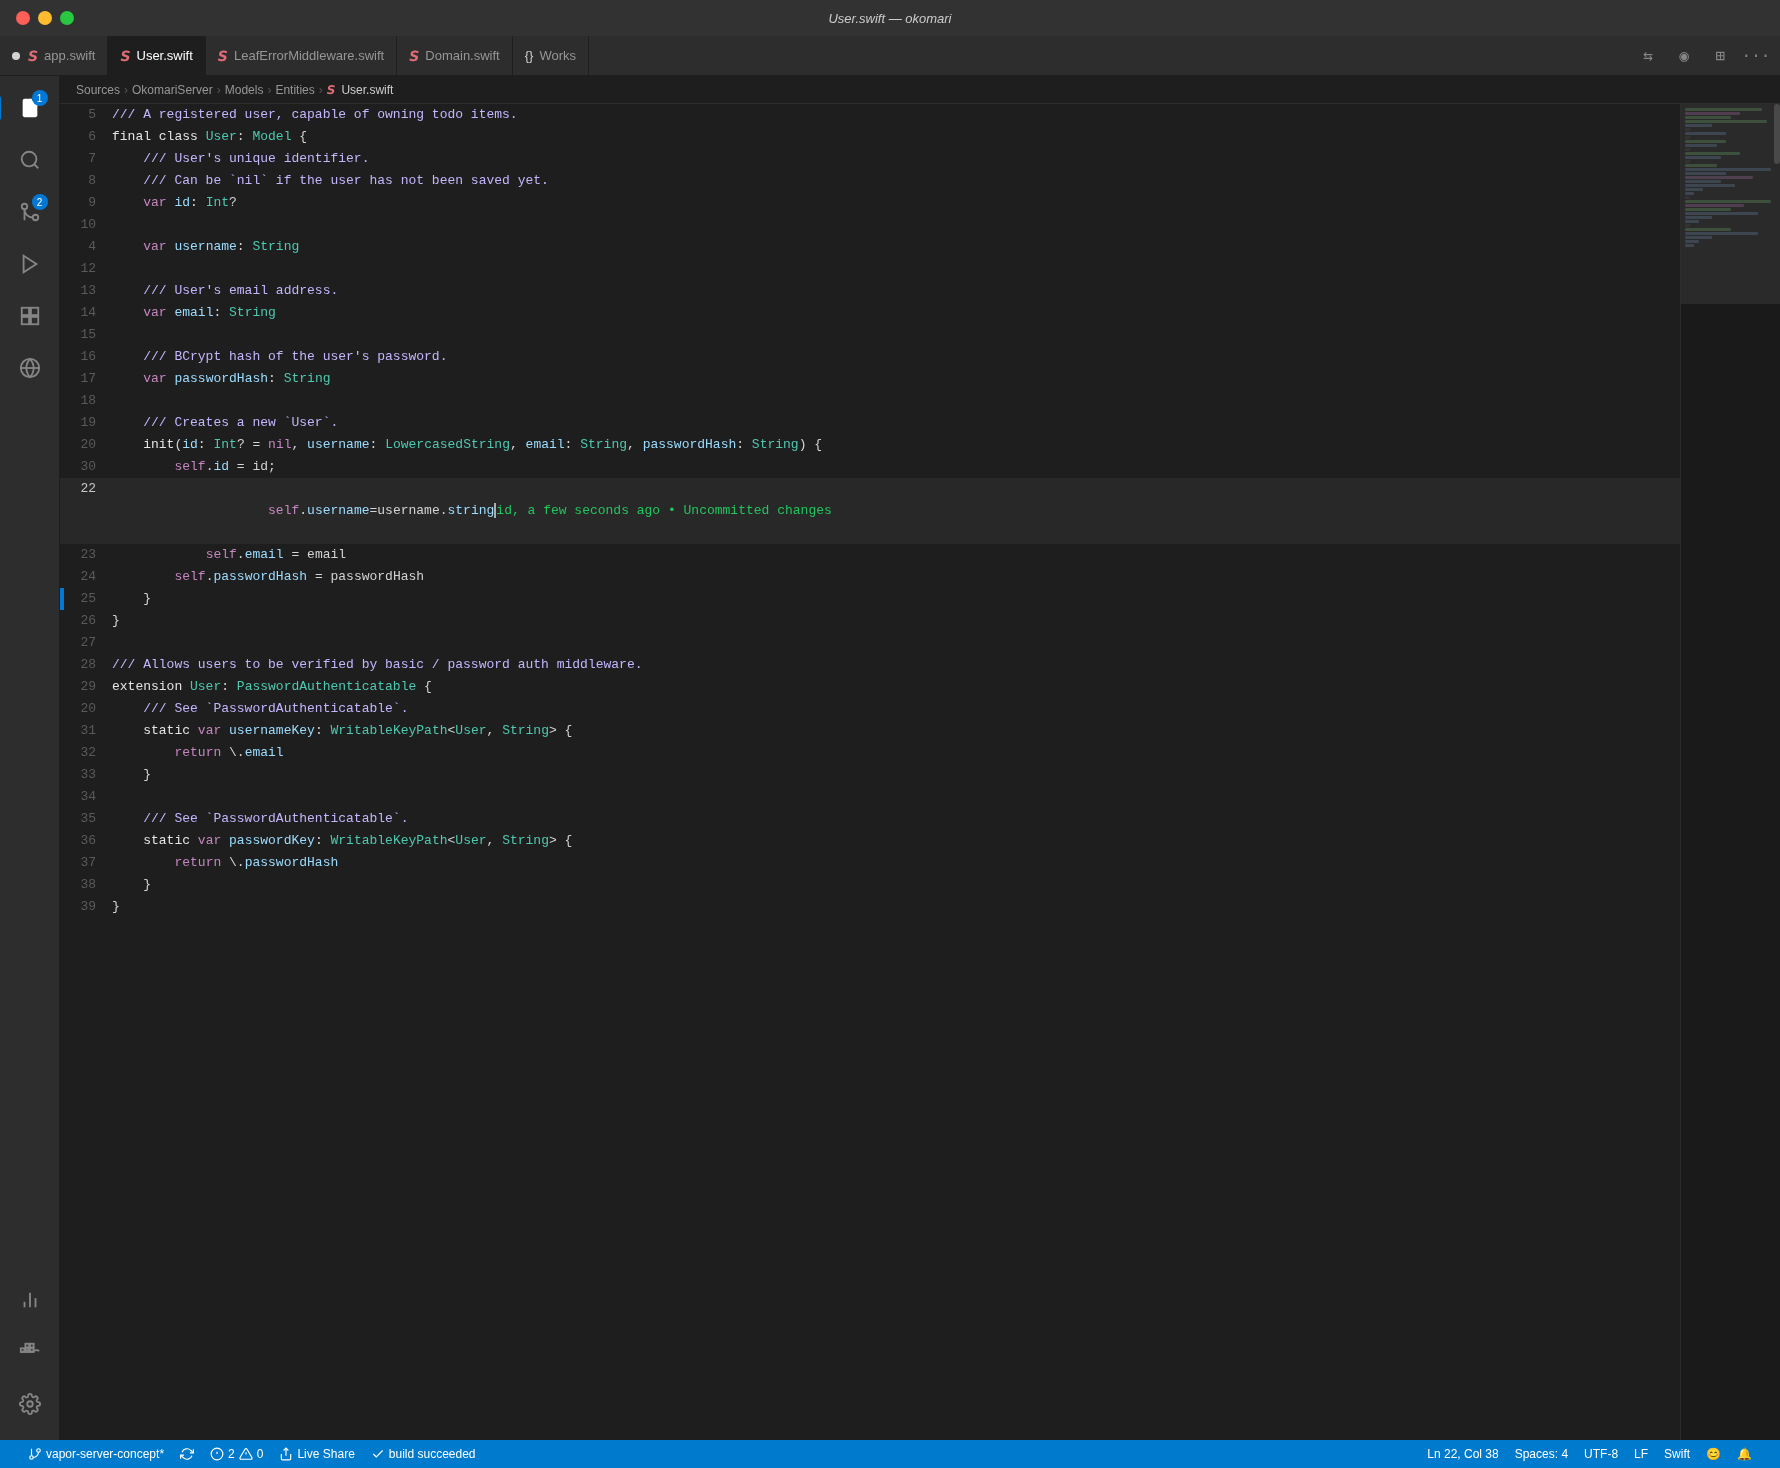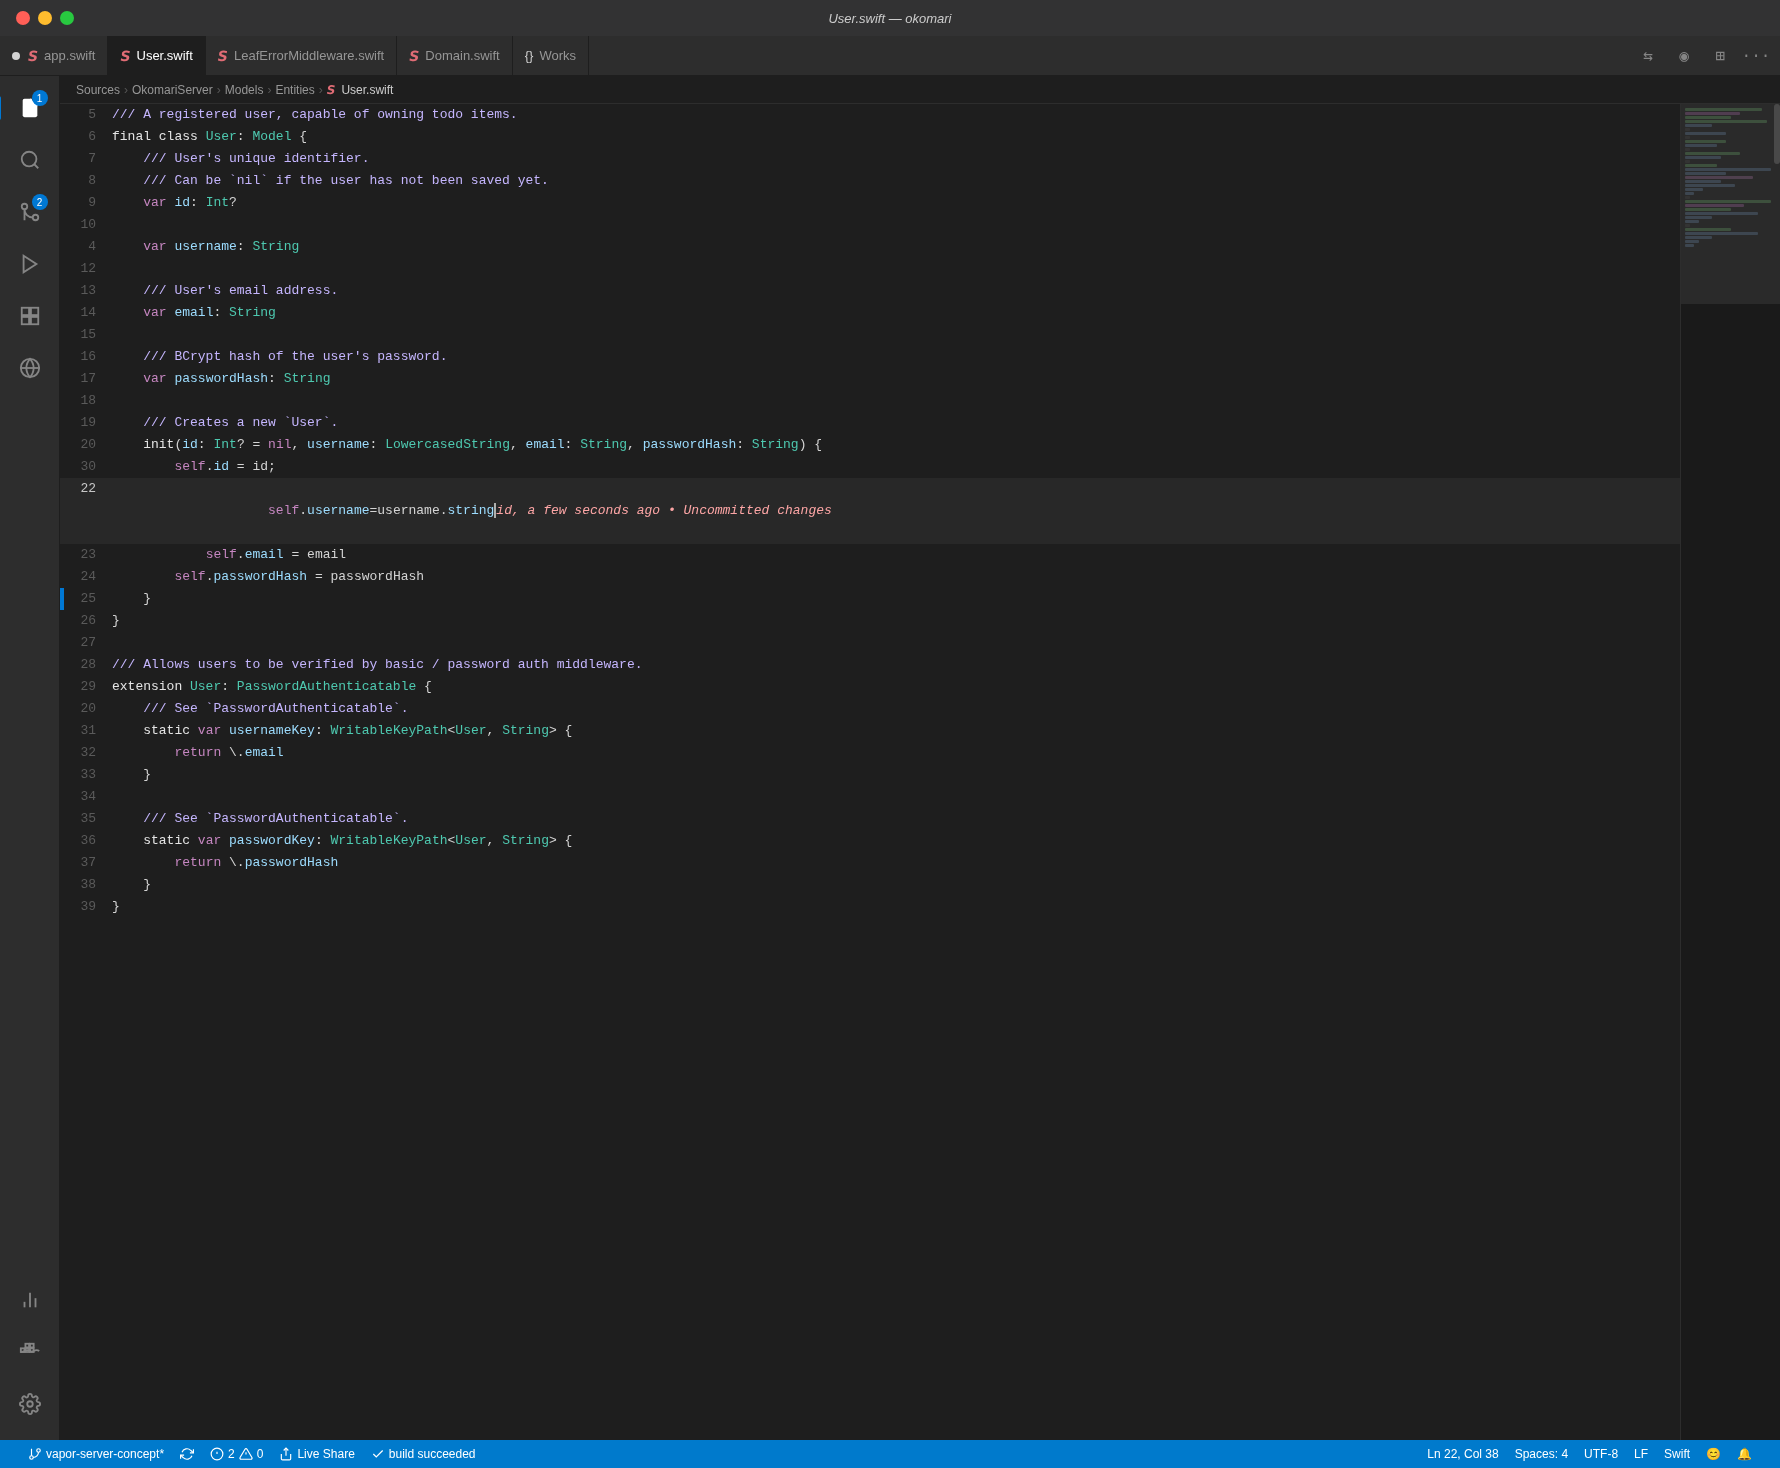--- a/index.html
+++ b/index.html
@@ -199,22 +199,21 @@
     .comment { color: #c4b5fd; } 
     .prop { color: #9cdcfe; } 
     .plain { color: #d4d4d4; }
     .param { color: #9cdcfe; }
 
     
     .line-active { background: #282828; }
 
     
     .ghost-text {
-      color: #fca5a5;
-      font-style: italic;
+      color: #22c55e;
     }
 
     
     .minimap {
       width: 100px;
       background: #1a1a1a;
       border-left: 1px solid #2d2d2d;
       flex-shrink: 0;
       overflow: hidden;
       position: relative;

